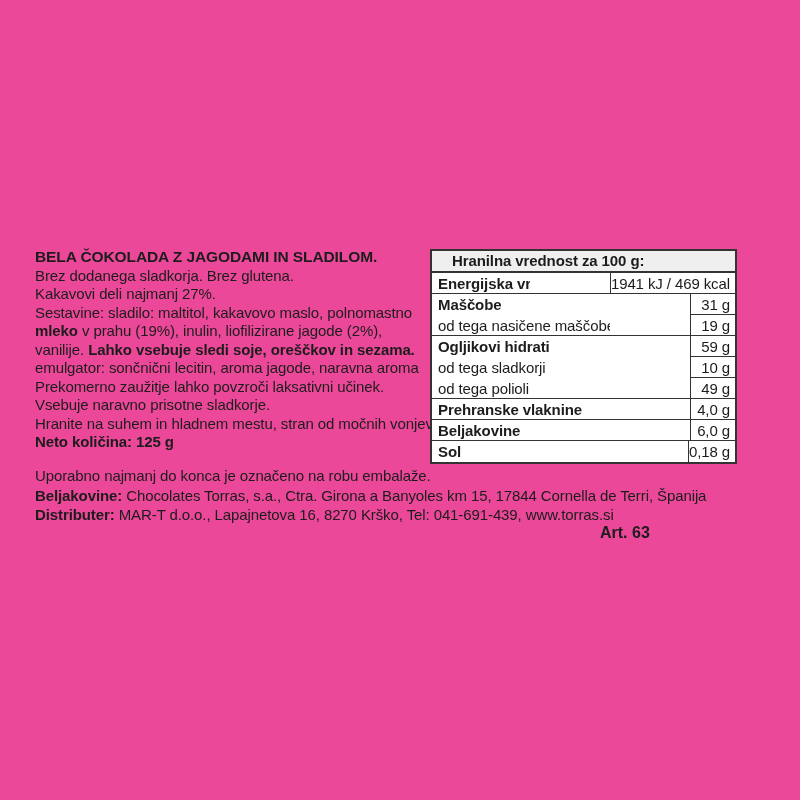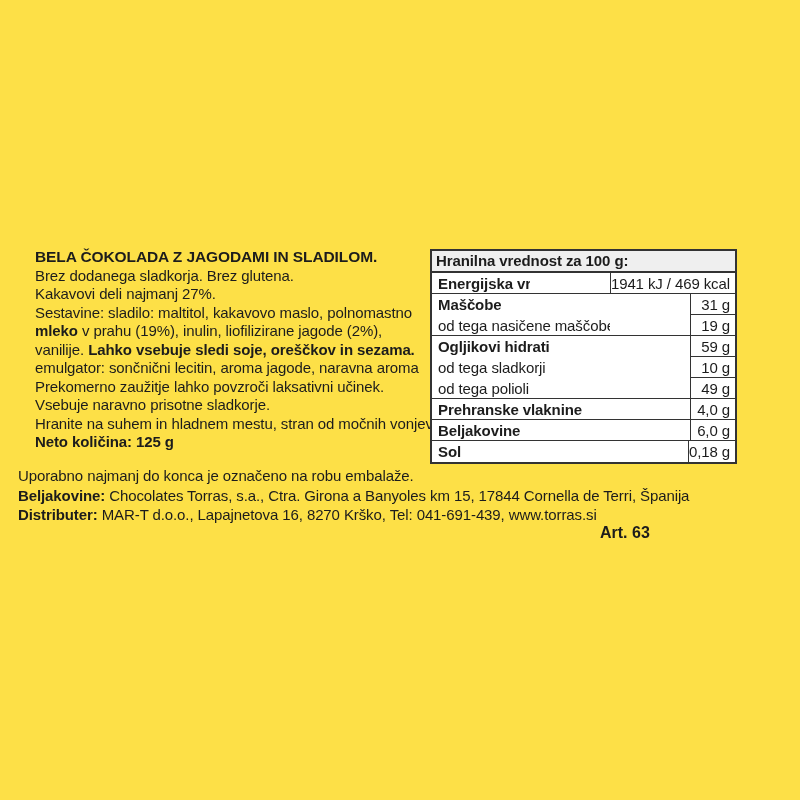--- a/index.html
+++ b/index.html
@@ -7,21 +7,21 @@
     padding: 0;
     width: 800px;
     height: 800px;
     overflow: hidden;
     background: #ffffff;
   }
   .label-canvas {
     position: relative;
     width: 800px;
     height: 800px;
-    background: #fde047;
+    background: #ec4899;
     font-family: "Liberation Sans", sans-serif;
     color: #1c1c1c;
   }
   .b { font-weight: bold; }
 
   
   .left-block {
     position: absolute;
     left: 35px;
     top: 248px;
@@ -45,21 +45,21 @@
     box-sizing: border-box;
     border: 2px solid #333333;
     font-size: 15px;
     letter-spacing: -0.1px;
     background: #ffffff;
   }
   .nt-header {
     box-sizing: border-box;
     height: 22px;
     line-height: 19px;
-    padding-left: 4px;
+    padding-left: 20px;
     border-bottom: 2px solid #333333;
     background: #efefef;
     white-space: nowrap;
   }
   .nt-row {
     display: flex;
     box-sizing: border-box;
     height: 21px;
     align-items: stretch;
     gap: 48px;
@@ -83,21 +83,21 @@
     align-items: center;
     justify-content: flex-end;
     white-space: nowrap;
     margin-left: 32px;
   }
   .nt-value.vb { border-bottom: 1.5px solid #333333; }
 
   
   .footer-block {
     position: absolute;
-    left: 18px;
+    left: 35px;
     top: 466px;
     width: 680px;
     font-size: 15px;
     line-height: 19.5px;
     letter-spacing: -0.1px;
   }
   .artno {
     position: absolute;
     left: 600px;
     top: 504px;

